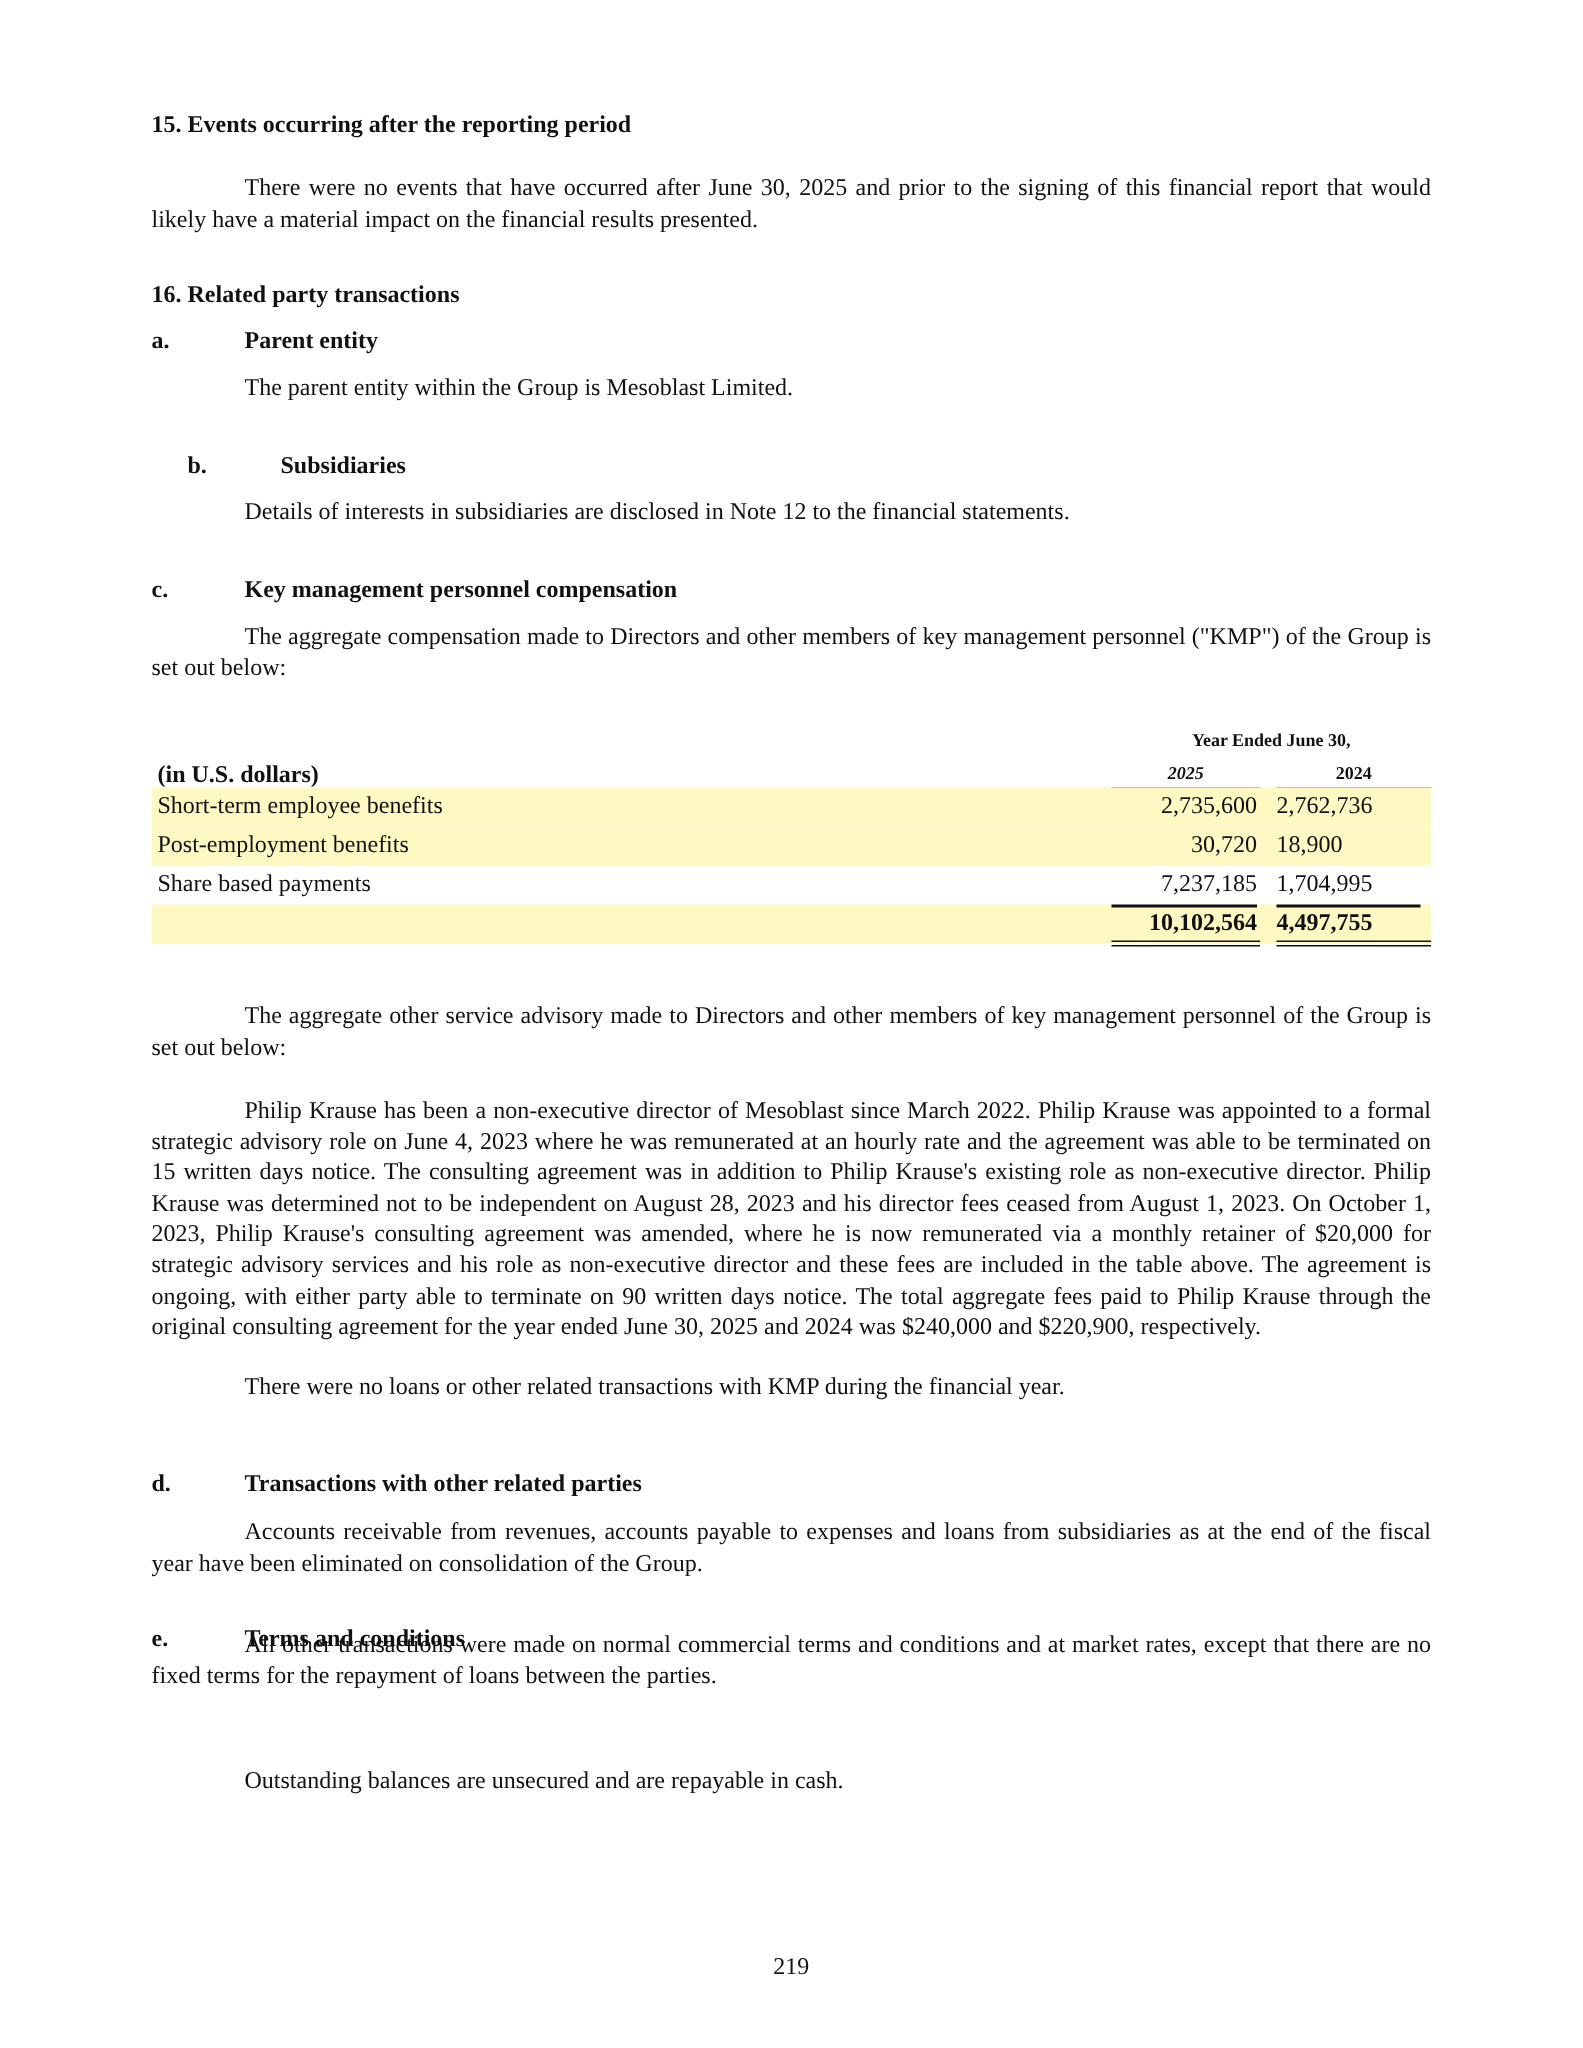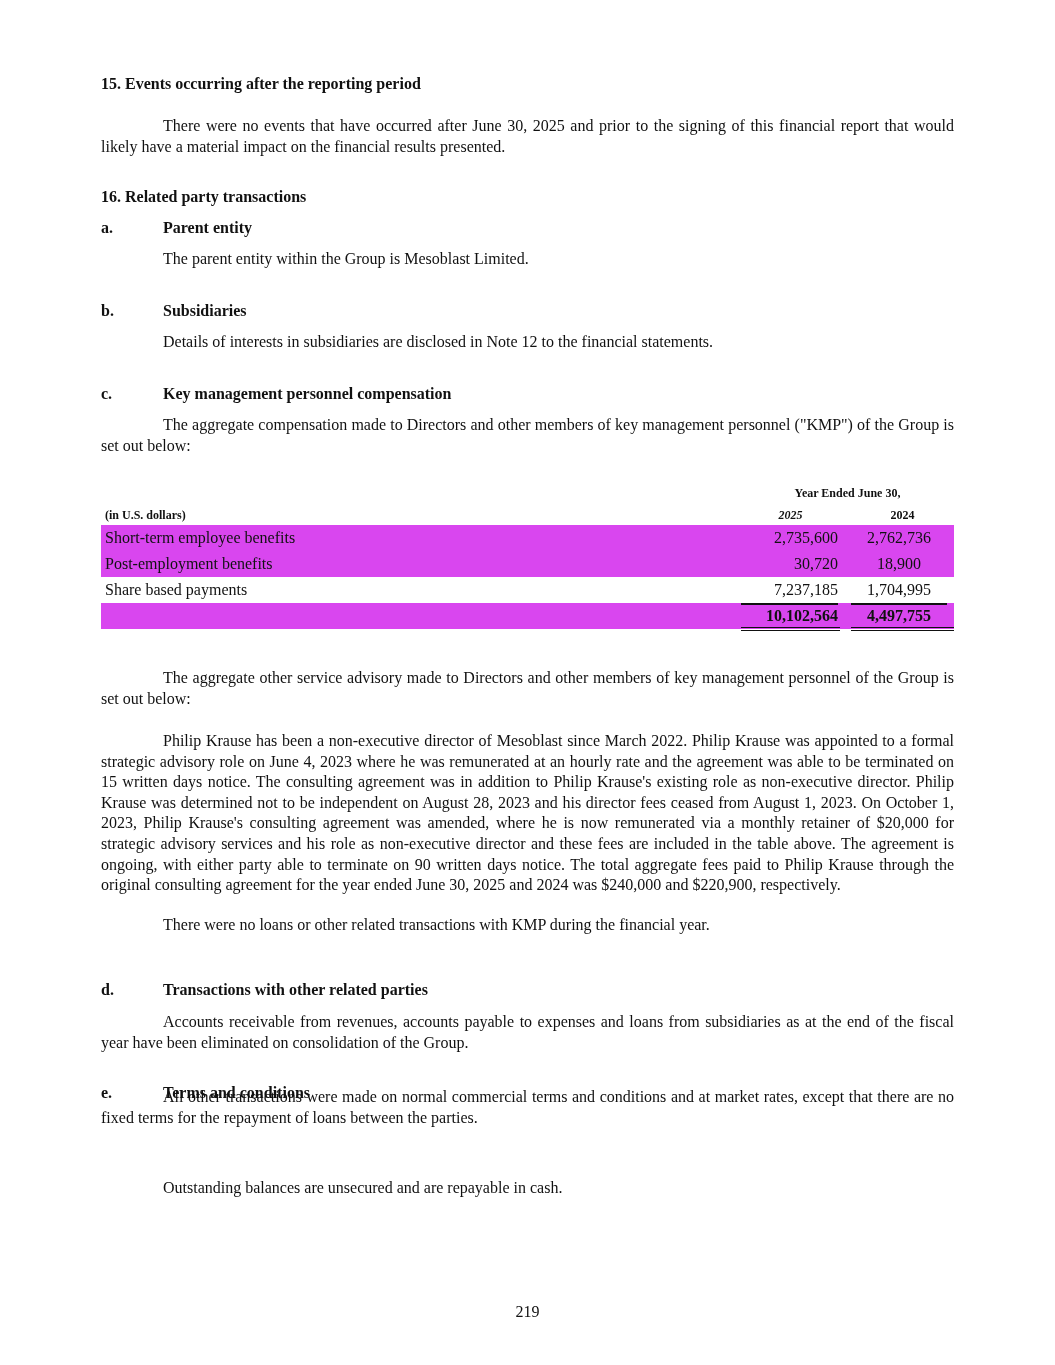--- a/index.html
+++ b/index.html
@@ -10,30 +10,30 @@
     }
     .page { position: absolute; left: 101px; top: 0; width: 853px; }
     .h { font-weight: bold; position: absolute; left: 0; }
     .p { position: absolute; left: 0; width: 853px; text-align: justify; line-height: 20.6px; text-indent: 62px; }
     .sub { position: absolute; left: 0; font-weight: bold; }
     .sub .letter { display: inline-block; width: 62px; }
     .indent-line { position: absolute; left: 62px; }
 
     .tbl { position: absolute; left: 0; top: 480px; width: 853px; }
     .tbl .yearhdr { position: absolute; left: 640px; width: 213px; top: 6px; text-align: center; font-weight: bold; font-size: 12px; }
-    .tbl .unitlbl { position: absolute; left: 4px; top: 28px; font-weight: bold; font-size: 12px; }
+    .tbl .unitlbl { position: absolute; left: 4px; top: 28px; font-weight: bold; font-size: 16px; }
     .tbl .colhdr { position: absolute; top: 28px; font-weight: bold; font-size: 12px; text-align: center; border-bottom: 2px solid #111; padding-bottom: 2px; }
     .tbl .c1 { left: 640px; width: 99px; font-style: italic; }
     .tbl .c2 { left: 750px; width: 103px; }
     .rows { position: absolute; top: 45px; left: 0; width: 853px; }
     .row { position: relative; height: 26px; line-height: 26px; font-size: 16px; }
-    .row.shade { background: #d946ef; }
+    .row.shade { background: #fef9c3; }
     .row .lbl { position: absolute; left: 4px; }
     .row .v1 { position: absolute; left: 640px; width: 97px; text-align: right; }
-    .row .v2 { position: absolute; left: 750px; width: 96px; text-align: center; }
+    .row .v2 { position: absolute; left: 750px; width: 96px; text-align: left; }
     .row.total { font-weight: bold; }
     .row.total .v1, .row.total .v2 { border-top: 2px solid #111; line-height: 22px; }
     .row.total .bar1 { position: absolute; left: 640px; width: 99px; top: 24px; border-top: 1px solid #111; border-bottom: 1px solid #111; height: 2px; }
     .row.total .bar2 { position: absolute; left: 750px; width: 103px; top: 24px; border-top: 1px solid #111; border-bottom: 1px solid #111; height: 2px; }
     .pagenum { position: absolute; left: 0; width: 1055px; top: 1303px; text-align: center; font-size: 16px; }
   </style>
 </head>
 <body>
 
 <div class="page">
@@ -41,21 +41,21 @@
   <div class="h" style="top:75px;">15. Events occurring after the reporting period</div>
   <div class="p" style="top:116px;">There were no events that have occurred after June 30, 2025 and prior to the signing of this financial report that would likely have a material impact on the financial results presented.</div>
 
   <div class="h" style="top:188px;">16. Related party transactions</div>
 
   <div class="sub" style="top:219px;">
     <span class="letter">a.</span><span>Parent entity</span>
   </div>
   <div class="indent-line" style="top:250px;">The parent entity within the Group is Mesoblast Limited.</div>
 
-  <div class="sub" style="top:302px;">
+  <div class="sub" style="top:302px;margin-left:24px;">
     <span class="letter">b.</span><span>Subsidiaries</span>
   </div>
   <div class="indent-line" style="top:333px;">Details of interests in subsidiaries are disclosed in Note 12 to the financial statements.</div>
 
   <div class="sub" style="top:385px;">
     <span class="letter">c.</span><span>Key management personnel compensation</span>
   </div>
   <div class="p" style="top:415px;">The aggregate compensation made to Directors and other members of key management personnel ("KMP") of the Group is set out below:</div>
 
   <div class="tbl">

